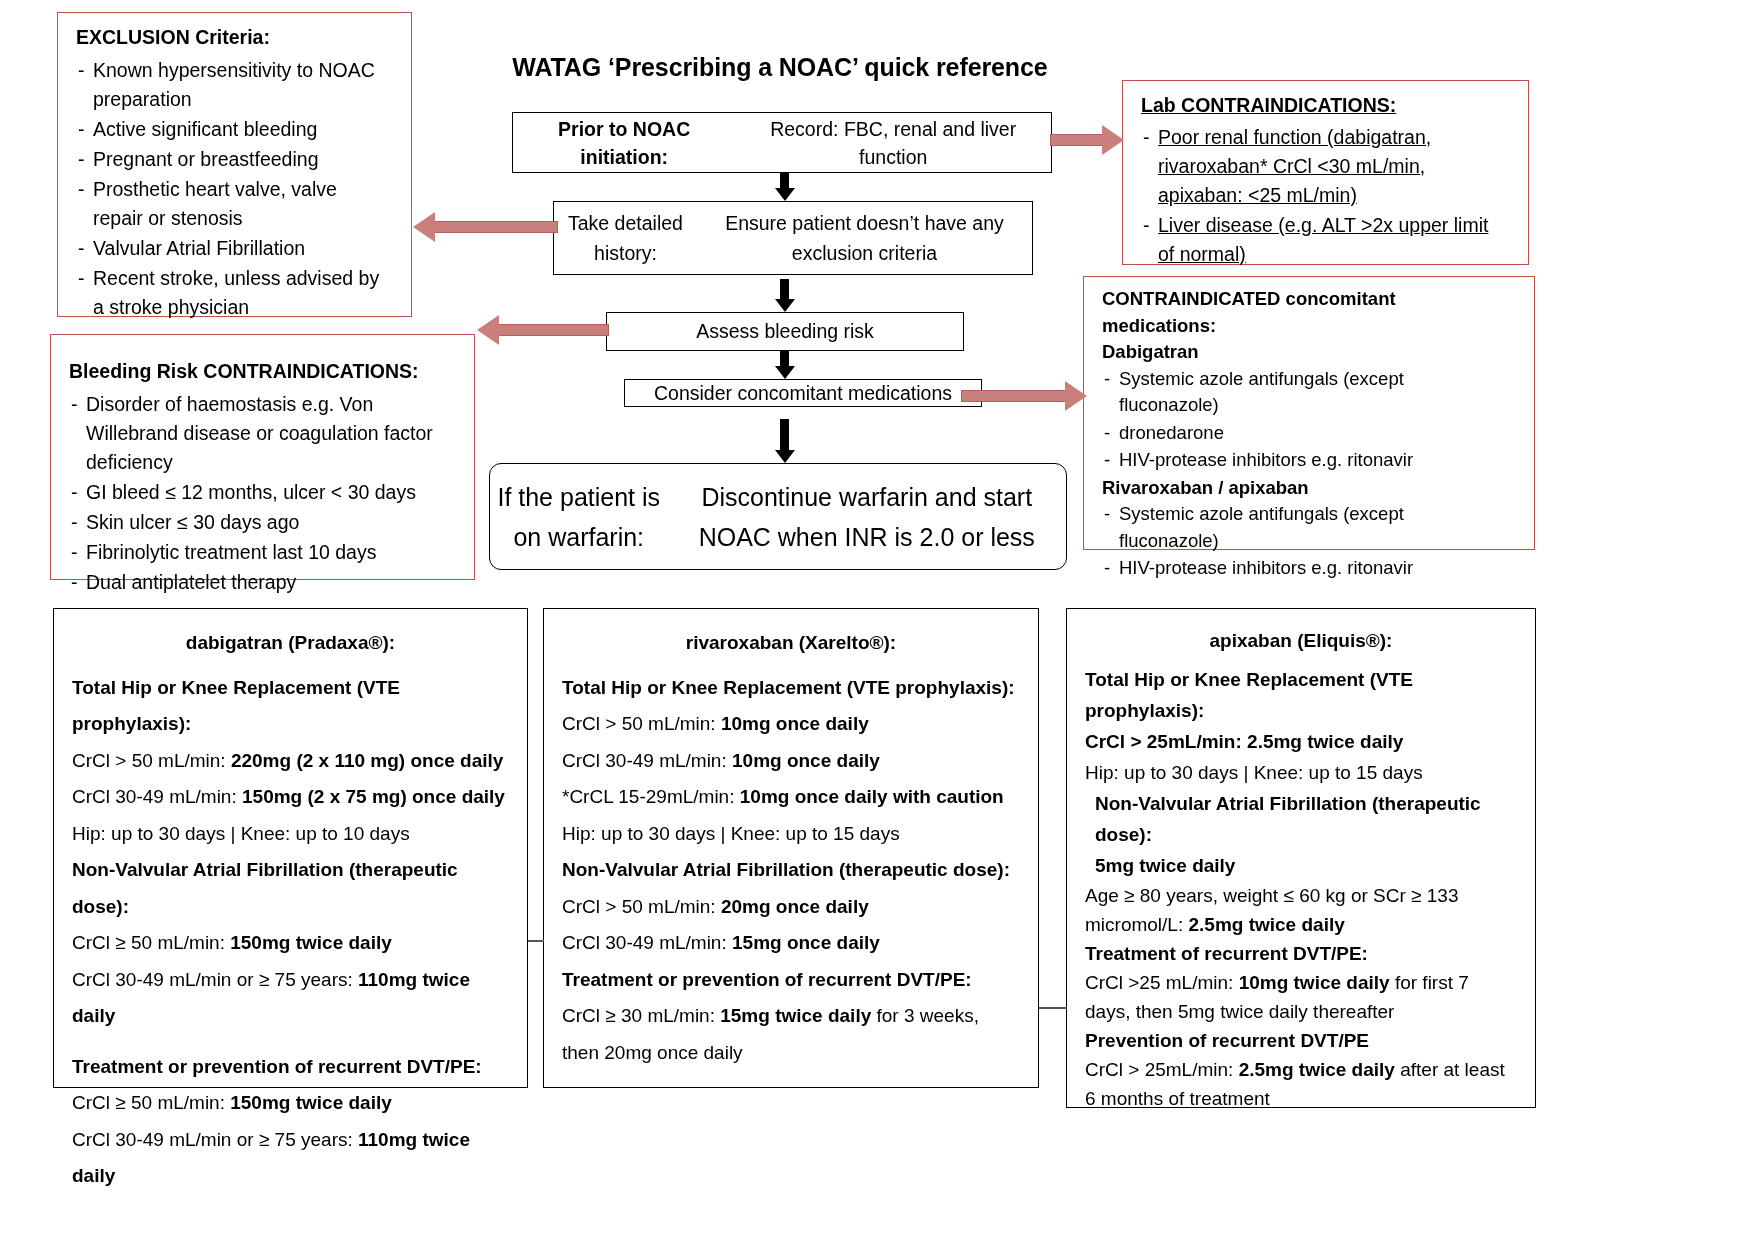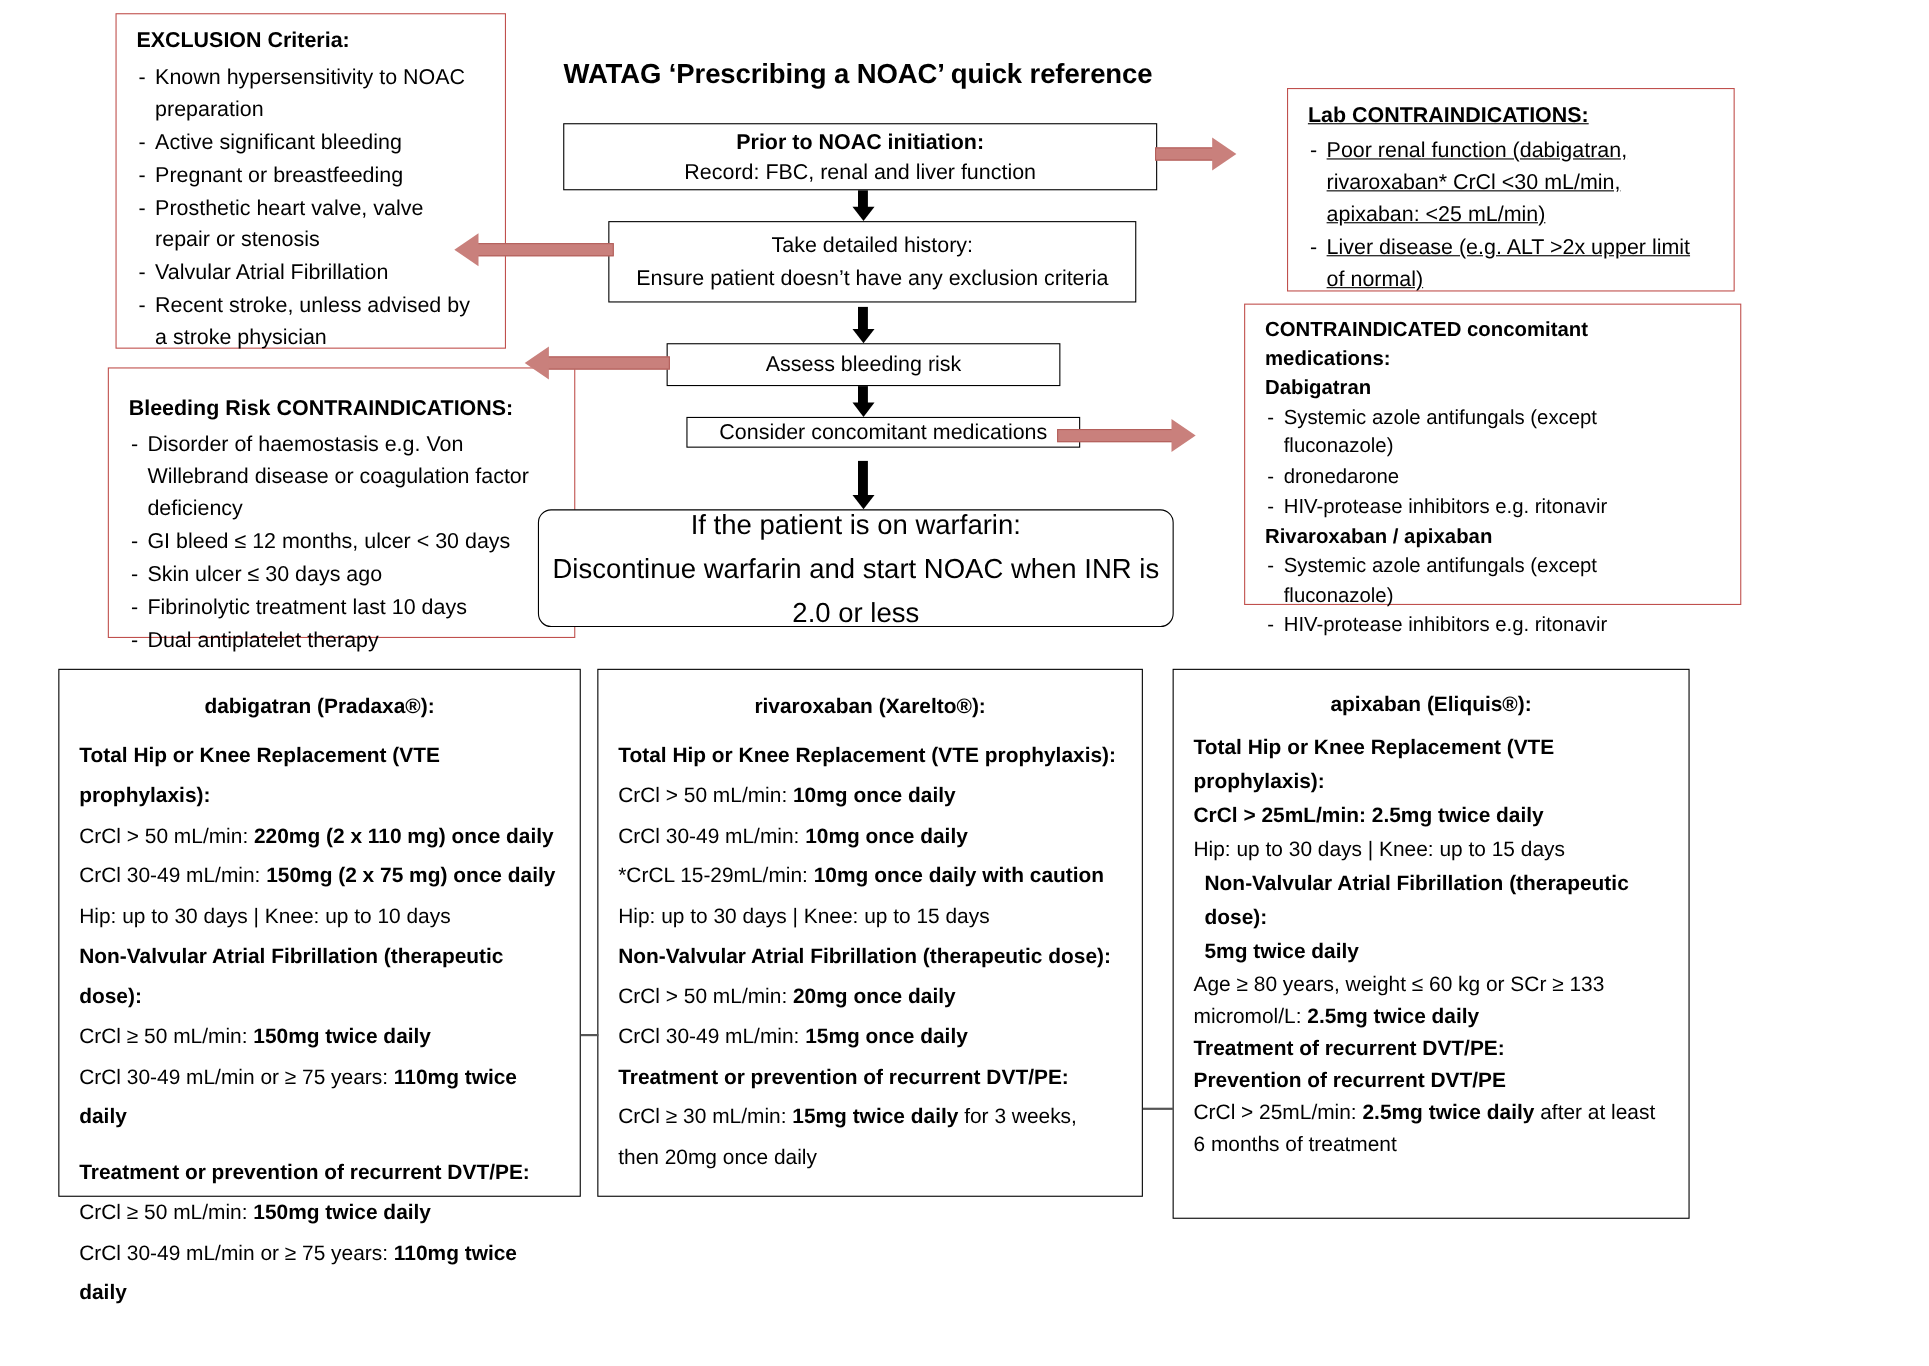--- a/index.html
+++ b/index.html
@@ -15,28 +15,27 @@
     overflow:hidden;
     background:#ffffff;
   }
   .abs{position:absolute;box-sizing:border-box;}
 
   
   .redbox{
     border:1.6px solid #c0504d;
     background:#ffffff;
     padding:10px 27px 10px 18px;
-    margin-left:48px;
   }
   
   .flowbox{
     border:1.8px solid #000000;
     background:#ffffff;
     display:flex;
-    flex-direction:column;
+    flex-direction:row;
     align-items:center;
     justify-content:center;
     text-align:center;
   }
   .drugbox{
     border:1.8px solid #000000;
     background:#ffffff;
     padding:16px 18px 10px 18px;
   }
 
@@ -250,20 +249,21 @@
   <div class="abs drugbox" id="drug-2" style="left:1066px;top:608px;width:470px;height:500px;font-size:19px;line-height:31px;">
     <div class="u b" style="text-align:center;margin-bottom:8px;">apixaban (Eliquis®):</div>
     <div class="drug-lines">
         <div class="b">Total Hip or Knee Replacement (VTE prophylaxis):</div>
         <div class="b">CrCl &gt; 25mL/min: 2.5mg twice daily</div>
         <div>Hip: up to 30 days  |  Knee: up to 15 days</div>
         <div class="b" style="padding-left: 10px;">Non-Valvular Atrial Fibrillation (therapeutic dose):</div>
         <div class="b" style="padding-left: 10px;">5mg twice daily</div>
         <div style="line-height: 29px;">Age ≥ 80 years, weight ≤ 60 kg or SCr ≥ 133 micromol/L: <span class="b">2.5mg twice daily</span></div>
         <div class="b" style="line-height: 29px;">Treatment of recurrent DVT/PE:</div>
+        <div style="line-height: 29px;">CrCl &gt;25 mL/min: <span class="b">10mg twice daily</span> for first 7 days, then 5mg twice daily thereafter</div>
         <div class="b" style="line-height: 29px;">Prevention of recurrent DVT/PE</div>
         <div style="line-height: 29px;">CrCl &gt; 25mL/min: <span class="b">2.5mg twice daily</span> after at least 6 months of treatment</div>
       </div>
   </div>
 
   <div class="abs l-tick" style="left:528px;top:940px;width:16px;height:1.5px;"></div>
   <div class="abs l-tick" style="left:1039px;top:1007px;width:28px;height:1.5px;"></div>
 
 </div>
 

